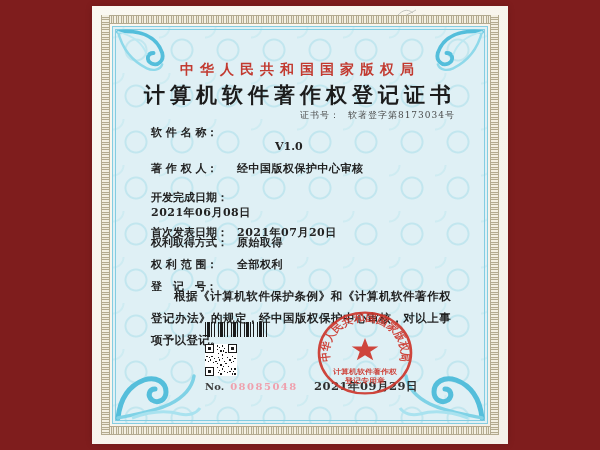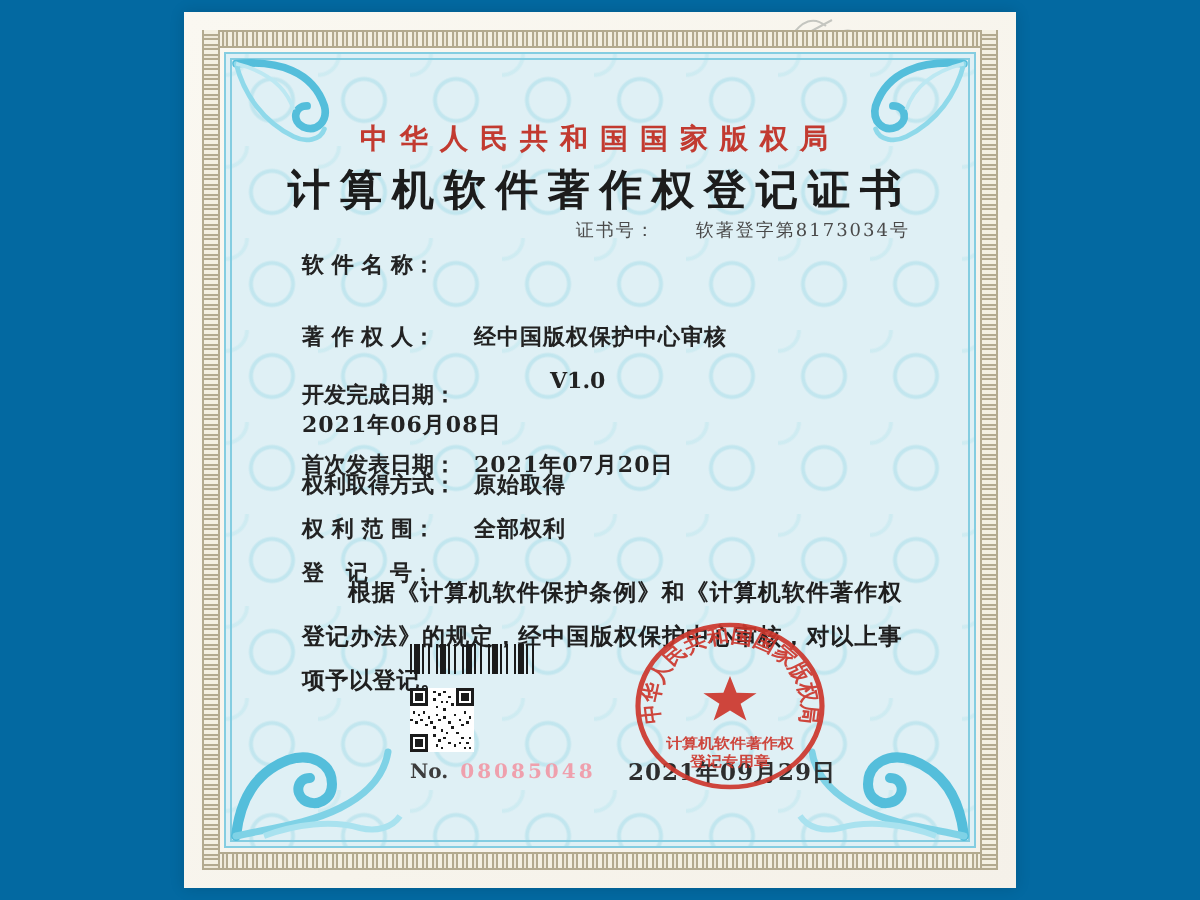--- a/index.html
+++ b/index.html
@@ -1,18 +1,18 @@
 <!DOCTYPE html>
 <html><head>
 <meta charset="utf-8">
 <style>
   html,body{margin:0;padding:0;}
   .stage{
     position:relative;width:600px;height:450px;overflow:hidden;
-    background:#0369a1;
+    background:#7f1d1d;
     font-family:"DejaVu Serif","Liberation Serif",serif;
   }
   
   .paper{
     position:absolute;left:92px;top:6px;width:416px;height:438px;
     background:linear-gradient(135deg,#faf8f1 0%,#f7f4ec 60%,#f5f1e9 100%);
     box-shadow:0 0 7px rgba(0,0,0,.14);
   }
   
   .frame{position:absolute;inset:9px;pointer-events:none;}
@@ -44,26 +44,26 @@
     position:absolute;top:34px;left:0;right:0;text-align:center;
     font-size:14px;font-weight:bold;letter-spacing:6px;color:#c23a30;
   }
   .cert-title{
     position:absolute;top:54px;left:0;right:0;text-align:center;
     font-size:21px;font-weight:bold;letter-spacing:5px;color:#1c1c1c;
   }
   .certno{
     position:absolute;top:82px;right:32px;font-size:9px;color:#4a4a4a;letter-spacing:1px;
   }
-  .certno .lbl{margin-right:20px;font-family:Liberation Mono, monospace;}
+  .certno .lbl{margin-right:8px;font-family:Liberation Mono, monospace;}
   .fields{position:absolute;left:38px;top:0;right:20px;}
   .frow{position:absolute;display:flex;font-size:11px;font-weight:bold;color:#222;}
   .frow .flabel{width:86px;flex:none;}
   .frow .fvalue{letter-spacing:.5px;}
-  .ver-line{position:absolute;left:124px;font-size:11px;font-weight:bold;color:#222;margin-top:44px;}
+  .ver-line{position:absolute;left:124px;font-size:11px;font-weight:bold;color:#222;}
   .statement{
     position:absolute;left:38px;right:36px;top:258px;
     font-size:11.5px;line-height:22px;color:#1f1f1f;font-weight:600;
     text-indent:2em;text-align:justify;letter-spacing:.3px;
   }
   
   .barcode{
     position:absolute;left:92px;top:295px;width:62px;height:15px;
     background:
       repeating-linear-gradient(90deg,#1b1b1b 0 1px,transparent 1px 2px,#1b1b1b 2px 5px,transparent 5px 6px,#1b1b1b 6px 7px,transparent 7px 9px,#1b1b1b 9px 10px,transparent 10px 13px);

